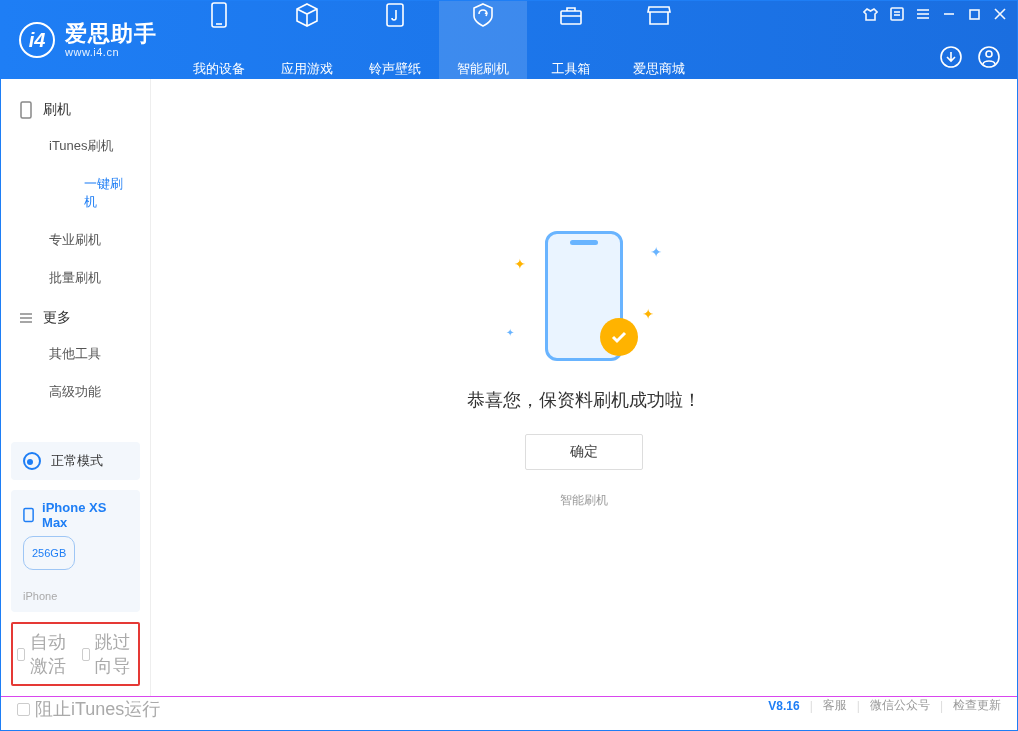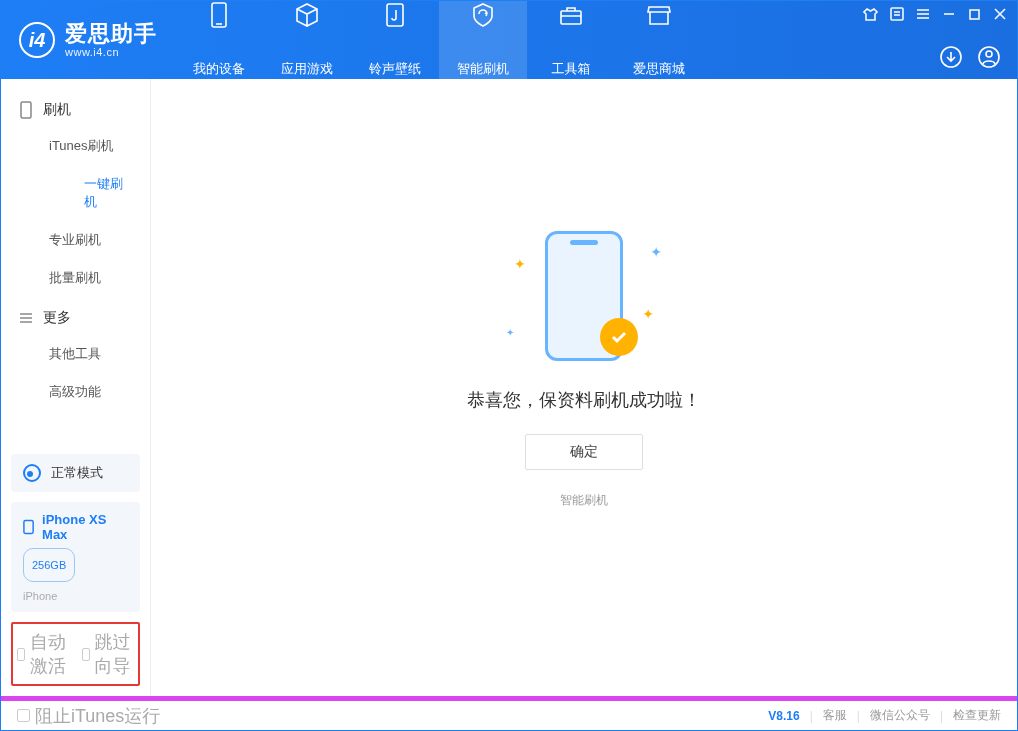--- a/index.html
+++ b/index.html
@@ -35,21 +35,21 @@
 .sub-item.active { color: #1e7ef5; margin-left: 35px; }
 
 .sidebar-bottom { margin-top: auto; padding: 10px; display: flex; flex-direction: column; gap: 10px; }
 .card { background: #f3f7fc; border-radius: 4px; padding: 10px 12px; }
 .mode-card { display: flex; align-items: center; gap: 10px; color: #333; font-size: 13px; }
 .mode-dot { width: 18px; height: 18px; border: 2px solid #1e7ef5; border-radius: 50%; position: relative; }
 .mode-dot::after { content: ""; position: absolute; width: 6px; height: 6px; background: #1e7ef5; border-radius: 50%; left: 2px; top: 5px; }
 .dev-card .dev-head { display: flex; align-items: center; gap: 8px; color: #1e7ef5; font-size: 13px; font-weight: 600; }
 .dev-head svg { stroke: #1e7ef5; stroke-width: 1.6; fill: none; }
 .dev-cap { display: inline-block; margin-top: 6px; padding: 10px 8px; border: 1px solid #9ec6f5; color: #1e7ef5; border-radius: 10px; font-size: 11px; }
-.dev-sub { color: #aaa; font-size: 11px; margin-top: 8px; }
+.dev-sub { color: #aaa; font-size: 11px; margin-top: 20px; }
 .chk-row { display: flex; gap: 12px; align-items: center; padding: 8px 4px; }
 .chk { display: flex; align-items: center; gap: 5px; font-size: 18px; color: #aaa; cursor: pointer; }
 .chk-box { width: 13px; height: 13px; border: 1px solid #ccc; border-radius: 2px; }
 .redbox { border: 2px solid #e53935; border-radius: 2px; padding: 6px 4px; }
 
 
 .main { flex: 1; display: flex; align-items: center; justify-content: center; }
 .success { display: flex; flex-direction: column; align-items: center; gap: 22px; transform: translateY(-20px); }
 .illus { position: relative; width: 160px; height: 140px; display: flex; align-items: center; justify-content: center; }
 .phone { width: 78px; height: 130px; border: 3px solid #69b4ff; border-radius: 12px; background: #eaf4ff; position: relative; }
@@ -57,21 +57,21 @@
 .badge { position: absolute; right: 26px; bottom: 10px; width: 38px; height: 38px; background: #ffb300; border-radius: 50%; display: flex; align-items: center; justify-content: center; }
 .badge svg { stroke: #fff; stroke-width: 3; fill: none; }
 .spark { position: absolute; color: #ffb300; font-size: 14px; }
 .s1 { left: 10px; top: 30px; } .s2 { left: 2px; bottom: 28px; font-size: 10px; color: #69b4ff; }
 .s3 { right: 2px; top: 18px; color: #69b4ff; } .s4 { right: 10px; bottom: 44px; }
 .msg { font-size: 18px; color: #333; }
 .okbtn { padding: 8px 44px; border: 1px solid #ddd; background: #fff; font-size: 14px; color: #444; cursor: pointer; border-radius: 2px; }
 .loglink { font-size: 12px; color: #999; cursor: pointer; }
 
 
-.footer { height: 34px; border-top: 5px solid #d946ef; display: flex; align-items: center; padding: 0 16px; font-size: 12px; color: #999; gap: 6px; }
+.footer { height: 34px; border-top: 1px solid #d946ef; display: flex; align-items: flex-start; padding: 0 16px; font-size: 12px; color: #999; gap: 6px; }
 .footer .sep { color: #ddd; margin: 0 10px; }
 .footer .right { margin-left: auto; display: flex; align-items: center; }
 .footer .right a { color: #999; cursor: pointer; }
 .ver { color: #1e7ef5; font-weight: bold; }
 </style>
 </head>
 <body>
 
 <div class="app">
 

